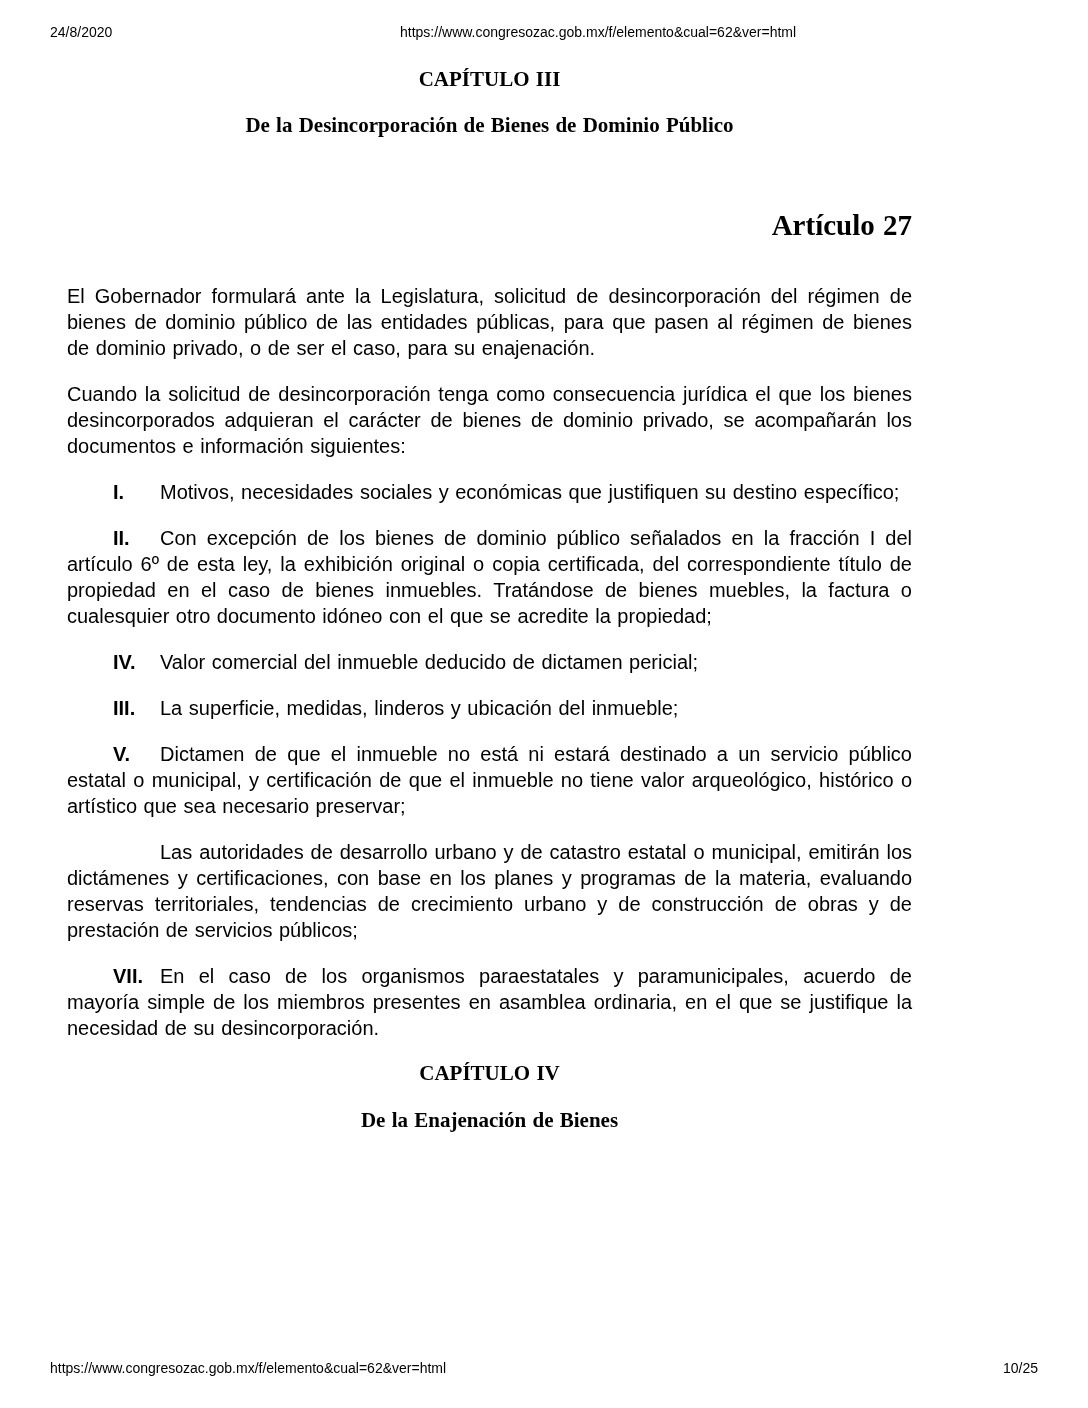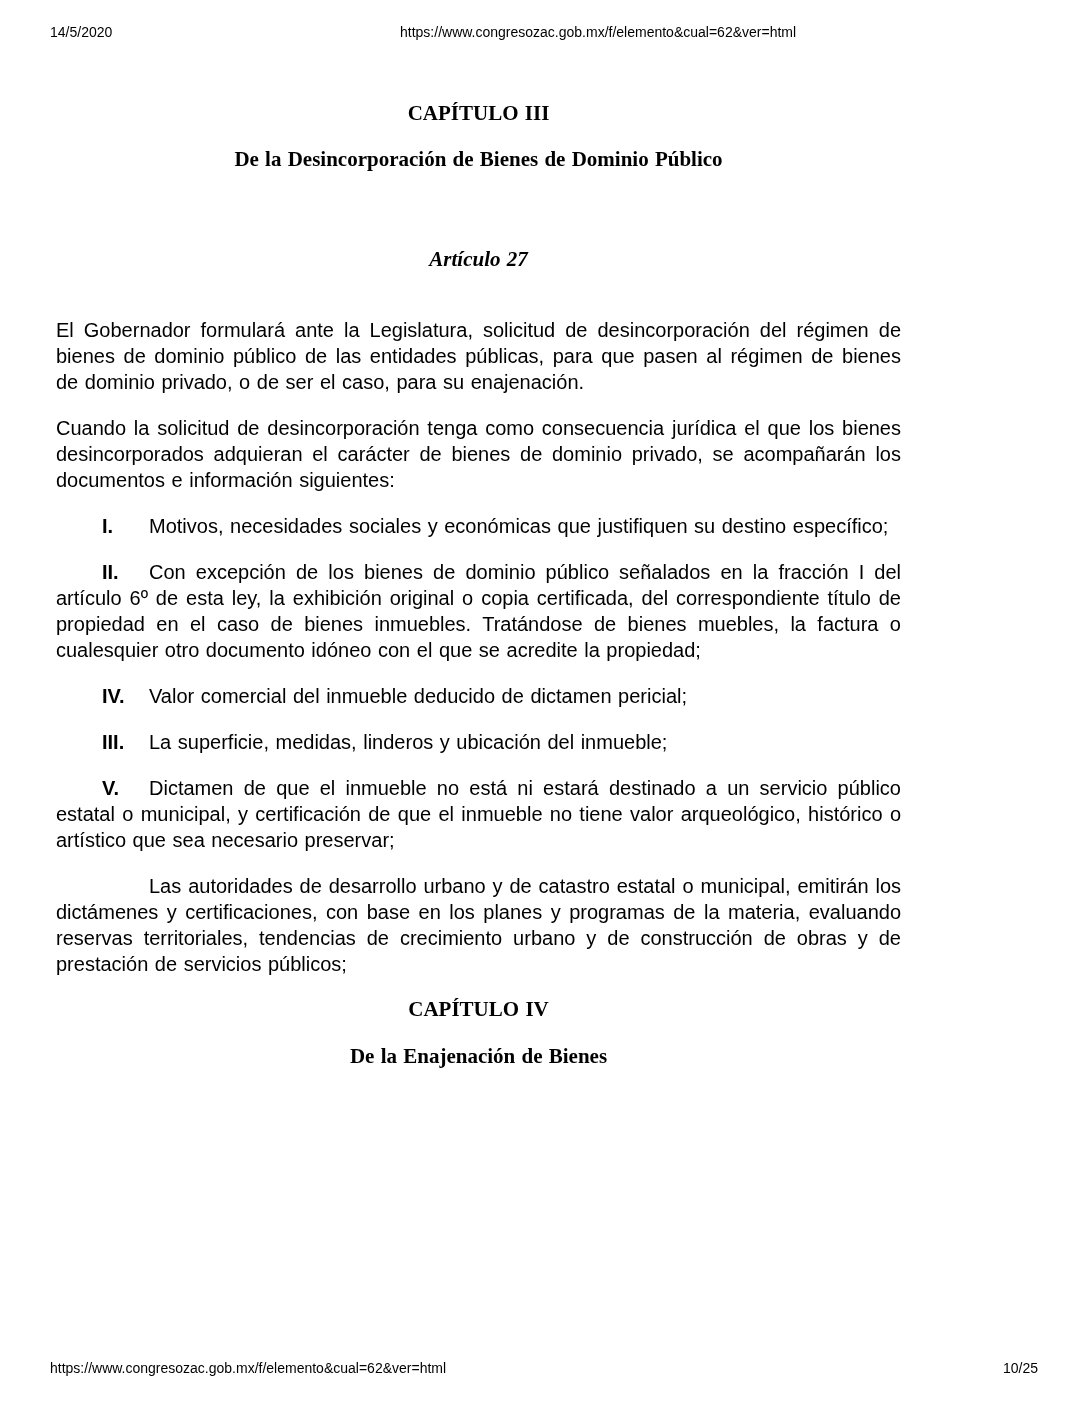--- a/index.html
+++ b/index.html
@@ -26,24 +26,24 @@
   .print-header { top: 24px; }
   .hdr-date { position: absolute; left: 50px; top: 0; }
   .hdr-url  { position: absolute; left: 400px; top: 0; }
   .print-footer { top: 1360px; }
   .ftr-url  { position: absolute; left: 50px; top: 0; }
   .ftr-page { position: absolute; right: 50px; top: 0; text-align: right; }
 
   
   .content {
     position: absolute;
-    left: 56px;
+    left: 67px;
     top: 0;
     width: 845px;
-    padding-top: 101px;
+    padding-top: 67px;
     font-size: 20px;
     line-height: 26px;
     text-align: justify;
     word-spacing: 1px;
   }
   .chapter-title {
     font-family: "Liberation Serif", serif;
     font-size: 21px;
     line-height: 24px;
     font-weight: bold;
@@ -53,46 +53,45 @@
   .chapter-subtitle {
     font-family: "Liberation Serif", serif;
     font-size: 21px;
     line-height: 24px;
     font-weight: bold;
     text-align: center;
     margin: 16px 0 76px 0;
   }
   .article-heading {
     font-family: "Liberation Serif", serif;
-    font-size: 21px;
+    font-size: 29px;
     line-height: 24px;
     font-weight: bold;
-    text-align: center;
+    text-align: right;
     margin: 0 0 46px 0;
-    font-style: italic;
   }
   .para { margin: 0 0 20px 0; }
   .item { margin: 0 0 20px 0; text-indent: 46px; }
   .item .num {
     display: inline-block;
     min-width: 47px;
     font-weight: bold;
     text-indent: 0;
   }
   .para-inner { margin: 0 0 20px 0; text-indent: 93px; }
   .chapter-title.ch4 { margin: 14px 0 23px 0; }
   .chapter-subtitle.ch4 { margin: 0; }
 </style>
 </head>
 <body>
 
 <div class="page">
 
   <header class="print-header">
-    <span class="hdr-date">14/5/2020</span>
+    <span class="hdr-date">24/8/2020</span>
     <span class="hdr-url">https://www.congresozac.gob.mx/f/elemento&amp;cual=62&amp;ver=html</span>
   </header>
 
   <main class="content">
 
     <h1 class="chapter-title">CAPÍTULO III</h1>
     <h2 class="chapter-subtitle">De la Desincorporación de Bienes de Dominio Público</h2>
 
     <h3 class="article-heading">Artículo 27</h3>
 
@@ -105,20 +104,21 @@
 
     <p class="item"><span class="num">IV.</span><span>Valor comercial del inmueble deducido de dictamen pericial;</span></p>
 
     <p class="item"><span class="num">III.</span><span>La superficie, medidas, linderos y ubicación del inmueble;</span></p>
 
     <p class="item"><span class="num">V.</span><span>Dictamen de que el inmueble no está ni estará destinado a un servicio público estatal o municipal, y certificación de que el inmueble no tiene valor arqueológico, histórico o artístico que sea necesario preservar;</span></p>
 
     <p class="para-inner">Las autoridades de desarrollo urbano y de catastro estatal o municipal, emitirán los dictámenes y certificaciones, con base en los planes y programas de la materia, evaluando reservas territoriales, tendencias de crecimiento urbano y de construcción de obras y de prestación de servicios públicos;</p>
 
 
+    <p class="item"><span class="num">VII.</span><span>En el caso de los organismos paraestatales y paramunicipales, acuerdo de mayoría simple de los miembros presentes en asamblea ordinaria, en el que se justifique la necesidad de su desincorporación.</span></p>
 
     <h1 class="chapter-title ch4">CAPÍTULO IV</h1>
     <h2 class="chapter-subtitle ch4">De la Enajenación de Bienes</h2>
 
   </main>
 
   <footer class="print-footer">
     <span class="ftr-url">https://www.congresozac.gob.mx/f/elemento&amp;cual=62&amp;ver=html</span>
     <span class="ftr-page">10/25</span>
   </footer>

